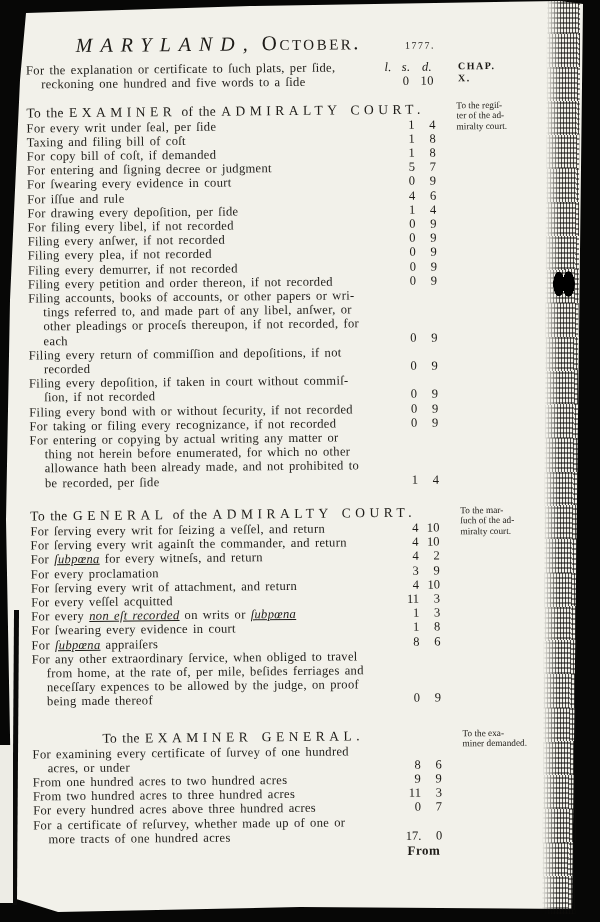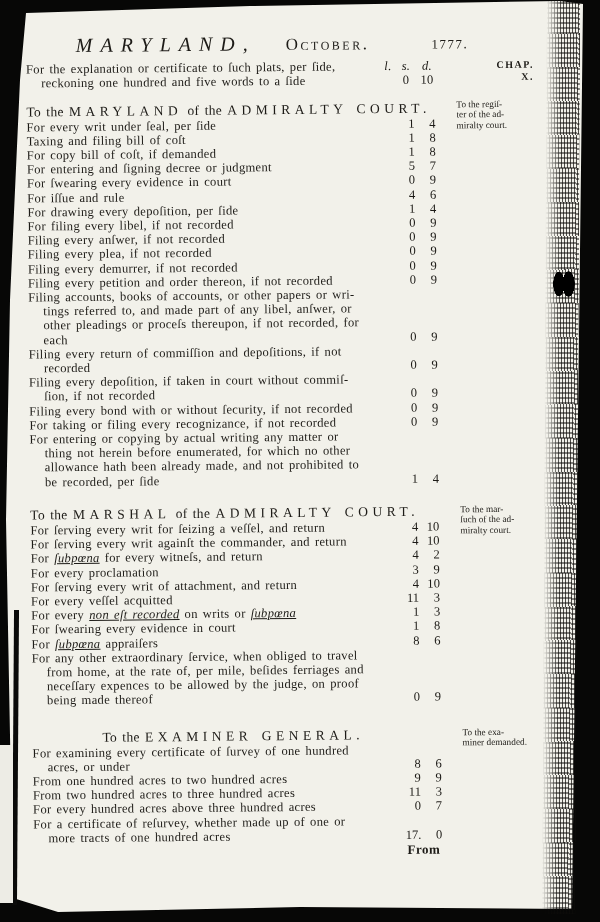--- a/index.html
+++ b/index.html
@@ -34,35 +34,35 @@
   .edge-sliver{position:absolute;left:0;top:745px;width:13px;height:158px;background:#edece5;}
   
   .content{
     position:absolute;left:26px;top:0;width:532px;
     transform:rotate(-.55deg);transform-origin:470px 70px;
     font-size:12.6px;line-height:14.2px;
     letter-spacing:.3px;word-spacing:1.6px;
   }
   .title-row{padding:34px 0 0 50px;display:flex;align-items:baseline;white-space:nowrap;}
   .t-place{font-style:italic;font-size:20px;letter-spacing:8px;}
-  .t-month{font-variant:small-caps;font-size:17px;letter-spacing:2.5px;margin-left:30px;}
-  .t-year{font-size:13px;letter-spacing:1.5px;margin-left:62px;}
+  .t-month{font-variant:small-caps;font-size:21px;letter-spacing:2.5px;margin-left:6px;}
+  .t-year{font-size:10px;letter-spacing:1.5px;margin-left:44px;}
   .intro{position:relative;margin-top:7px;display:flex;align-items:flex-end;}
   .intro .lab{width:354px;}
   .tl{white-space:nowrap;}
   .cont{padding-left:15px;}
   .vgrid .vrow{display:flex;}
   .cl{width:16px;text-align:center;font-style:italic;}
   .cc{width:20px;text-align:center;font-style:italic;}
   .cd{width:22px;text-align:center;font-style:italic;}
   .nl{width:16px;text-align:center;}
   .nc{width:20px;text-align:center;}
   .nd{width:22px;text-align:center;}
   .chap{
-    position:absolute;left:432px;top:1px;width:76px;text-align:right;
+    position:absolute;left:432px;top:1px;width:76px;text-align:left;
     font-weight:bold;font-size:10px;line-height:11.5px;letter-spacing:1.5px;word-spacing:0;
   }
   .sect{position:relative;padding-top:13px;}
   .sect.s2{padding-top:18px;}
   .sect.s3{padding-top:22px;}
   .heading{font-size:13.5px;line-height:16px;white-space:nowrap;letter-spacing:.3px;}
   .heading .sp{letter-spacing:4.5px;}
   .heading.center{padding-left:70px;}
   .mnote{
     position:absolute;left:430px;width:98px;
@@ -112,21 +112,21 @@
       </div>
     </div>
     <div class="chap">
       <div>CHAP.</div>
       <div>X.</div>
     </div>
   </div>
 
   <main id="sections">
       <section class="sect s1">
-        <div class="heading"><span>To the </span><span class="sp">MARYLAND</span><span> of the </span><span class="sp">ADMIRALTY COURT.</span></div>
+        <div class="heading"><span>To the </span><span class="sp">EXAMINER</span><span> of the </span><span class="sp">ADMIRALTY COURT.</span></div>
         <div class="mnote">
           <div>To the regiſ-</div>
           <div>ter of the ad-</div>
           <div>miralty court.</div>
         </div>
         <div class="item">
           <div class="lab">
             <div class="tl">For every writ under ſeal, per ſide</div>
           </div>
           <div class="vals">
@@ -290,21 +290,21 @@
             <div class="tl cont">allowance hath been already made, and not prohibited to</div>
             <div class="tl cont">be recorded, per ſide</div>
           </div>
           <div class="vals">
             <span class="vs">1</span>
             <span class="vd">4</span>
           </div>
         </div>
       </section>
       <section class="sect s2">
-        <div class="heading"><span>To the </span><span class="sp">MARSHAL</span><span> of the </span><span class="sp">ADMIRALTY COURT.</span></div>
+        <div class="heading"><span>To the </span><span class="sp">GENERAL</span><span> of the </span><span class="sp">ADMIRALTY COURT.</span></div>
         <div class="mnote">
           <div>To the mar-</div>
           <div>ſuch of the ad-</div>
           <div>miralty court.</div>
         </div>
         <div class="item">
           <div class="lab">
             <div class="tl">For ſerving every writ for ſeizing a veſſel, and return</div>
           </div>
           <div class="vals">

